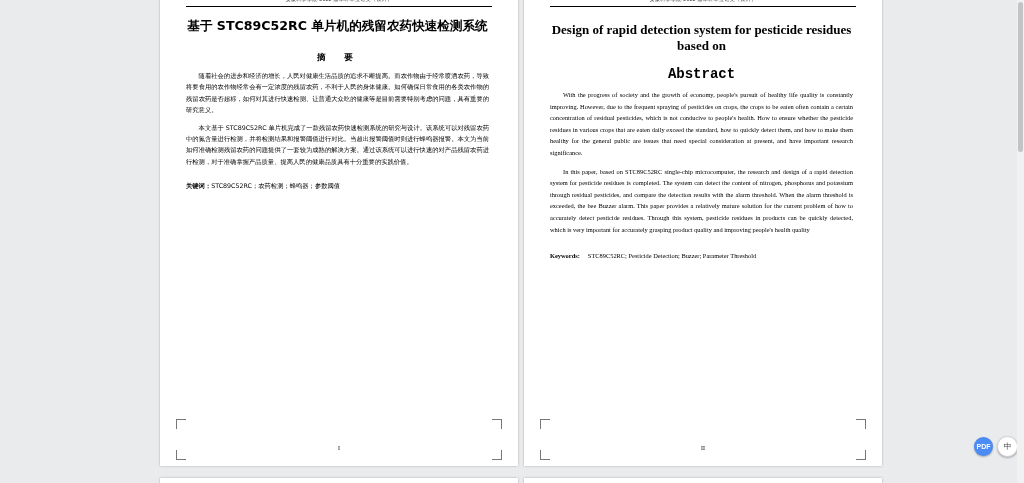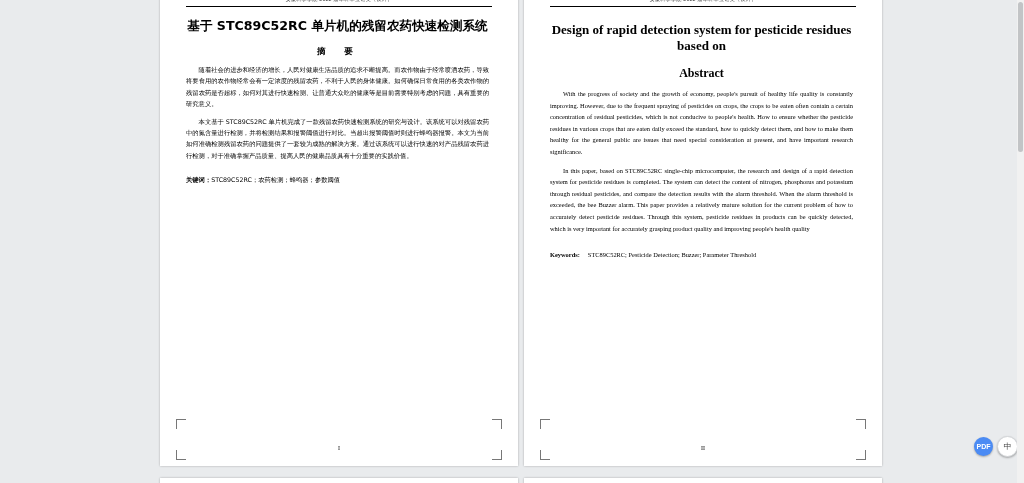--- a/index.html
+++ b/index.html
@@ -63,21 +63,21 @@
     color: #000;
     margin-top: 4px;
   }
   .title-cn .line2 { display: block; }
   .abs-cn {
     text-align: center;
     font-family: "DejaVu Sans", sans-serif;
     font-weight: bold;
     font-size: 8.6px;
     letter-spacing: 5px;
-    margin-top: 10px;
+    margin-top: 16px;
     color: #000;
   }
   p.cn {
     font-family: "DejaVu Sans", sans-serif;
     font-size: 6.3px;
     line-height: 11.4px;
     text-align: justify;
     text-indent: 12.6px;
     margin: 6px 0 0 0;
     color: #000;
@@ -95,23 +95,23 @@
     font-family: "Liberation Serif", serif;
     font-weight: bold;
     font-size: 13px;
     line-height: 16px;
     text-align: center;
     color: #000;
     margin-top: 10px;
   }
   .title-en .line2 { display: block; }
   .abs-en {
-    font-family: Liberation Serif, serif;
-    font-weight: bold;
-    font-size: 12px;
+    font-family: Liberation Mono, monospace;
+    font-weight: bold;
+    font-size: 14px;
     text-align: center;
     margin-top: 12px;
     color: #000;
   }
   p.en {
     font-family: "Liberation Serif", serif;
     font-size: 6.4px;
     line-height: 11.6px;
     text-align: justify;
     text-indent: 13px;

